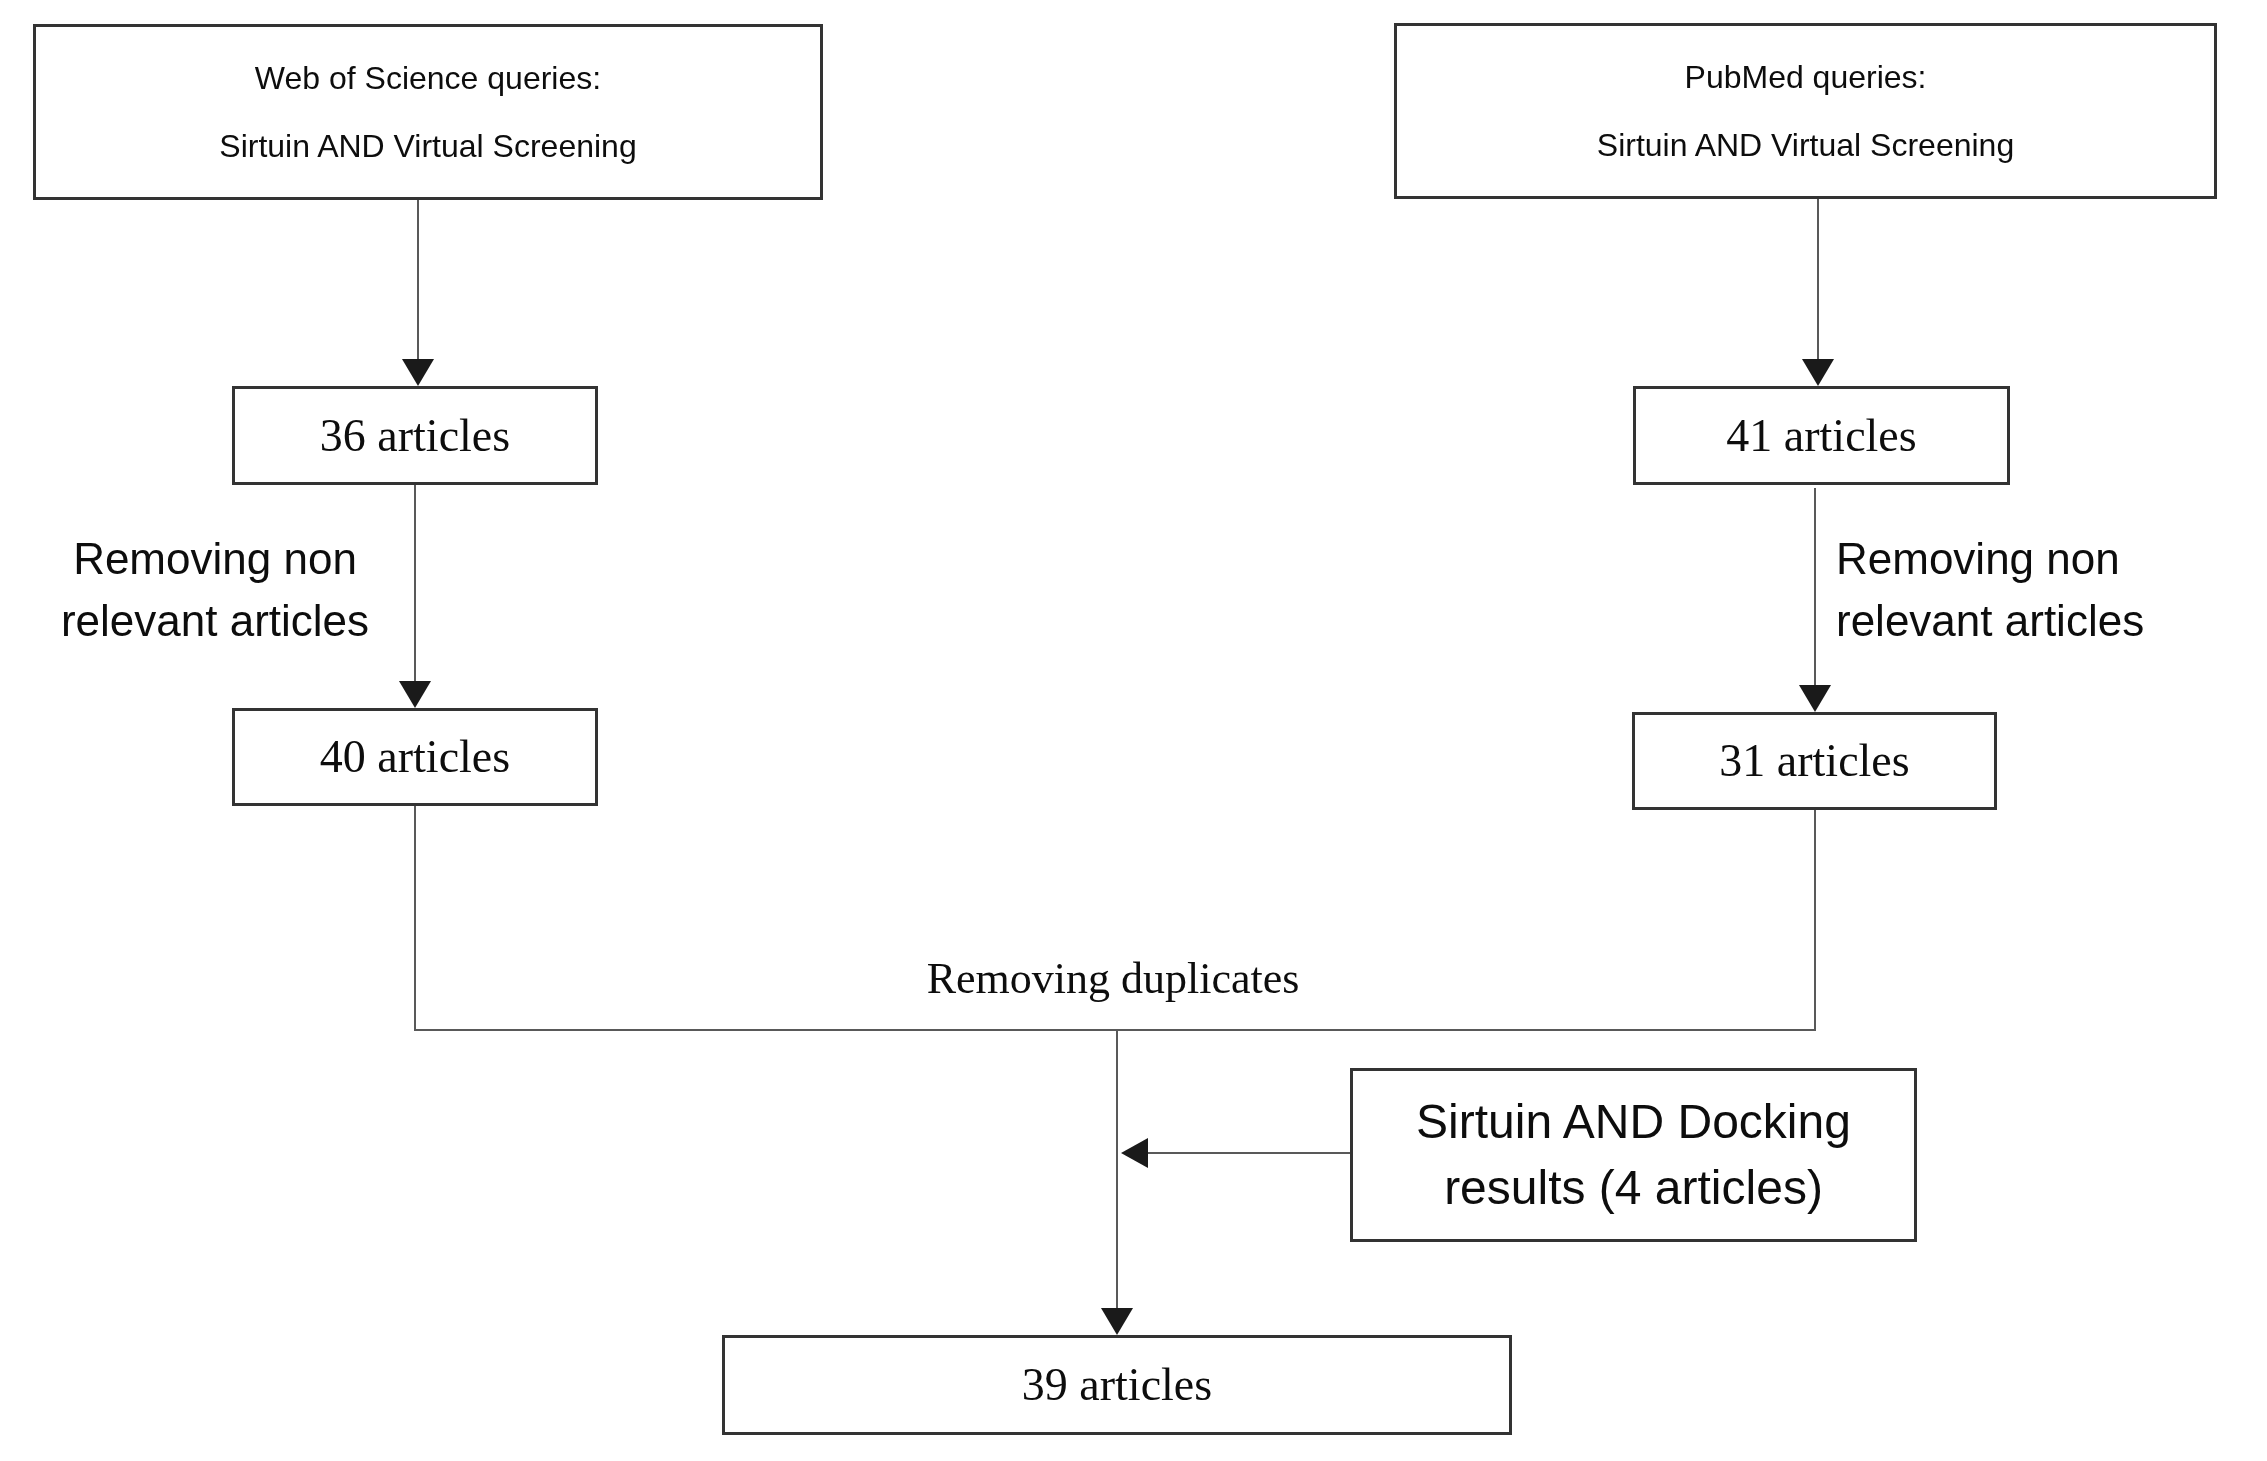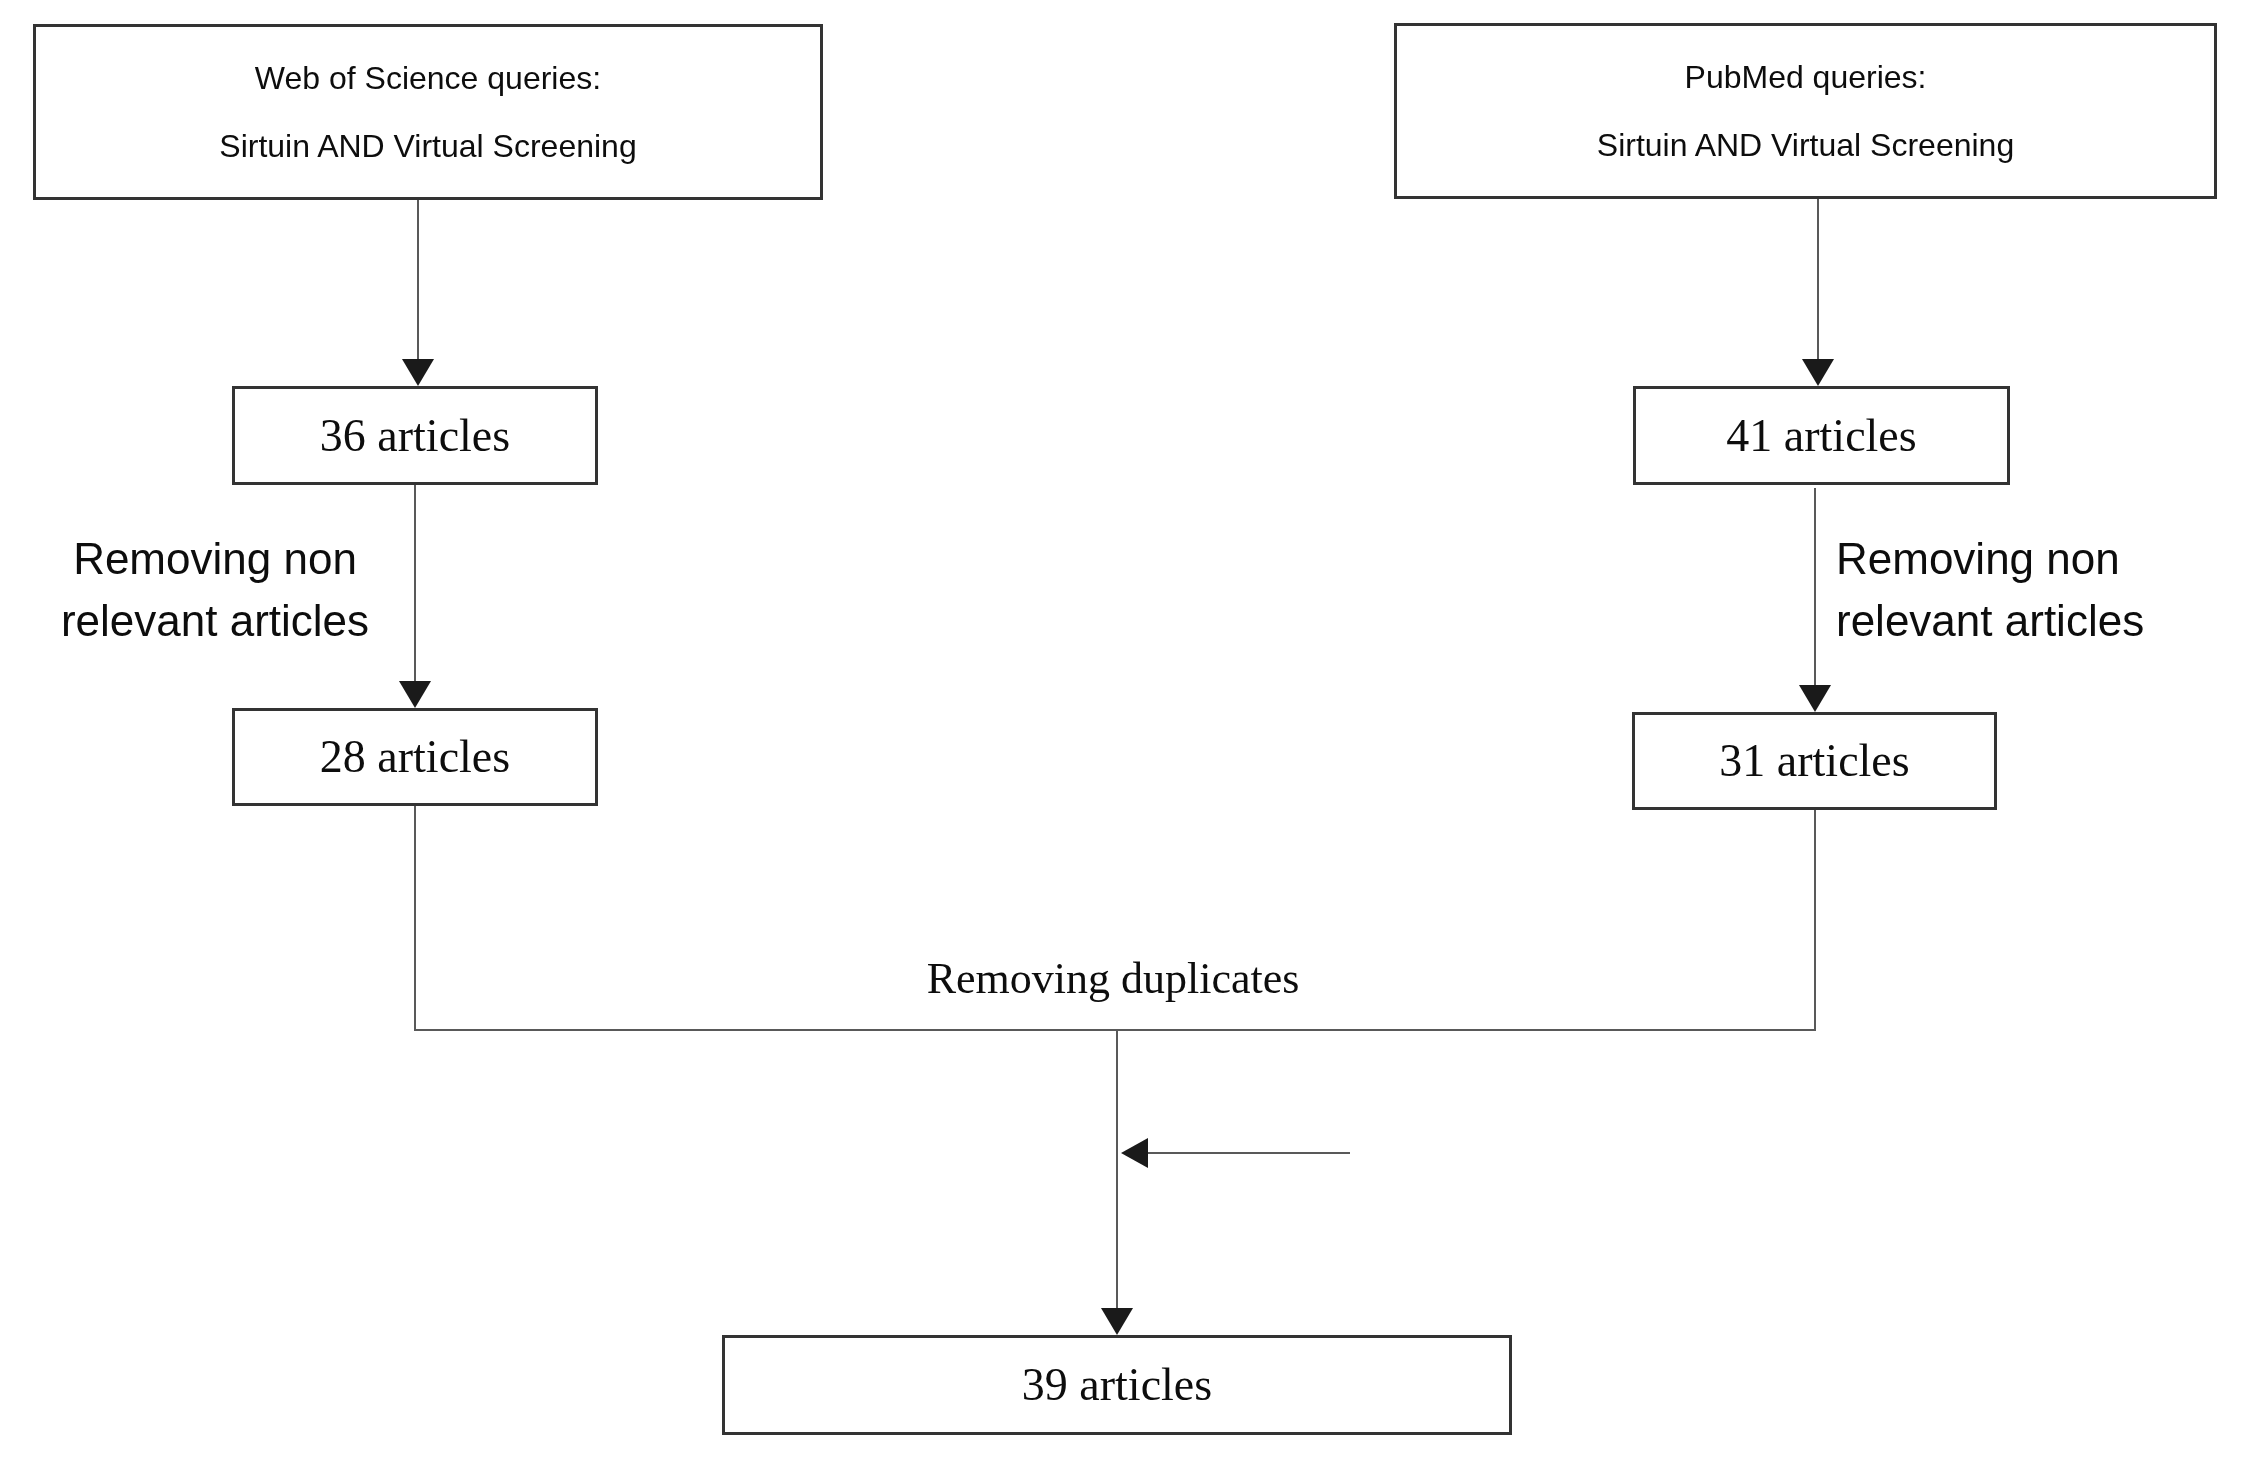--- a/index.html
+++ b/index.html
@@ -92,37 +92,41 @@
   </div>
 
   <div class="vline" style="left:1814px;top:488px;height:198px;"></div>
   <div class="arrow-down" style="left:1799px;top:685px;"></div>
   <div class="edge-label left" style="left:1836px;top:528px;width:430px;">
     <div>Removing non</div>
     <div>relevant articles</div>
   </div>
 
   <div class="box box-sm" style="left:232px;top:708px;width:366px;height:98px;">
-    <span>28 articles</span>
+    <span>40 articles</span>
   </div>
 
   <div class="box box-sm" style="left:1632px;top:712px;width:365px;height:98px;">
     <span>31 articles</span>
   </div>
 
   <div class="vline" style="left:414px;top:806px;height:225px;"></div>
   <div class="vline" style="left:1814px;top:810px;height:221px;"></div>
   <div class="hline" style="left:414px;top:1029px;width:1402px;"></div>
   <div class="edge-label center" style="left:863px;top:948px;width:500px;font-family:Liberation Serif, serif;">
     <div>Removing duplicates</div>
   </div>
 
   <div class="vline" style="left:1116px;top:1031px;height:278px;"></div>
   <div class="arrow-down" style="left:1101px;top:1308px;"></div>
 
+  <div class="box box-dock" style="left:1350px;top:1068px;width:567px;height:174px;">
+    <span>Sirtuin AND Docking</span>
+    <span>results (4 articles)</span>
+  </div>
   <div class="hline" style="left:1146px;top:1152px;width:204px;"></div>
   <div class="arrow-left" style="left:1121px;top:1138px;"></div>
 
   <div class="box box-sm" style="left:722px;top:1335px;width:790px;height:100px;">
     <span>39 articles</span>
   </div>
 
 </div>
 
 </body></html>

